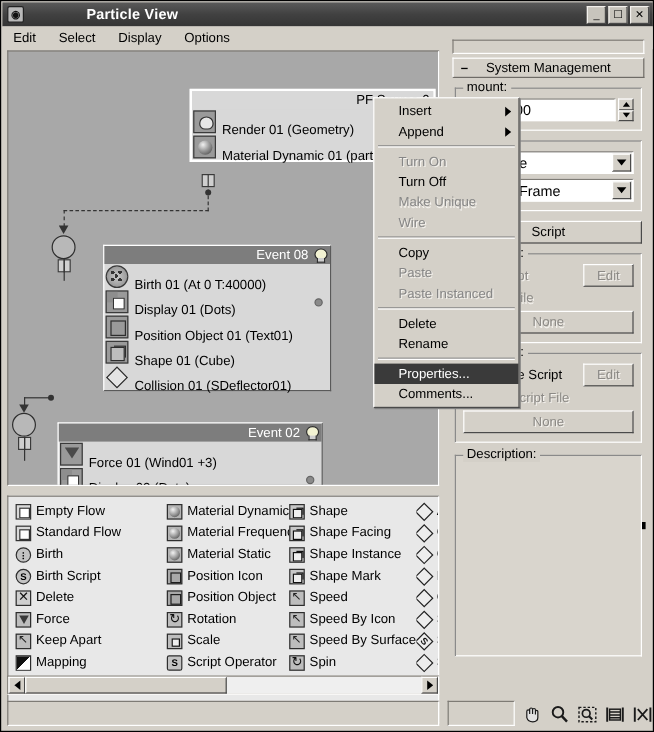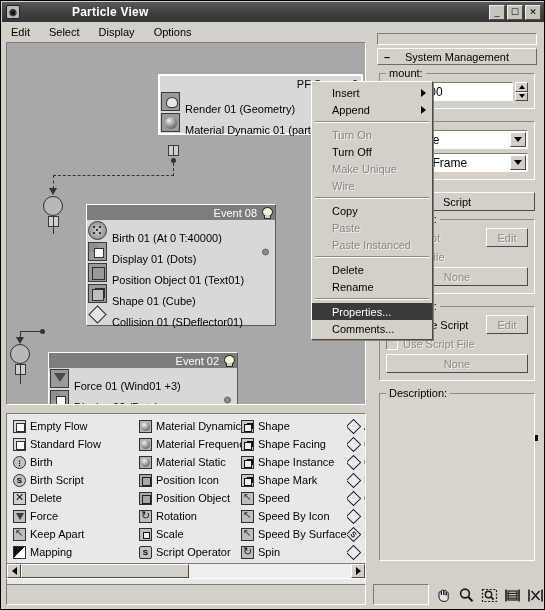--- a/index.html
+++ b/index.html
@@ -255,21 +255,21 @@
     border-top: 1px solid #fff; border-left: 1px solid #fff;
     border-right: 1px solid #6e6b66; border-bottom: 1px solid #6e6b66;
     display: flex; align-items: center; justify-content: center;
     position: relative; font-size: 11px;
   }
   .rollout-hdr .minus {
     position: absolute; left: 6px; top: 50%; transform: translateY(-50%);
     font-size: 11px; font-weight: bold;
   }
   .group {
-    margin: 8px 6px 12px 6px; border: 1px solid #8a8a8a;
+    margin: 8px 6px 0 6px; border: 1px solid #8a8a8a;
     border-right-color: #fff; border-bottom-color: #fff;
     padding: 8px 6px 7px 6px; position: relative;
   }
   .group-title {
     position: absolute; top: -7px; left: 6px; background: #d4d0c8;
     padding: 0 3px; font-size: 11px; color: #000;
   }
   .fld-row { display: flex; align-items: center; margin-bottom: 4px; font-size: 11px; }
   .fld-row:last-child { margin-bottom: 0; }
   .fld-label { white-space: nowrap; margin-right: 4px; }
@@ -422,21 +422,21 @@
         <div class="row">
           <span class="row-ico ico-shape"></span>
           <span class="row-label">Shape 01 (Cube)</span>
         </div>
         <div class="row">
           <span class="row-ico ico-diamond"></span>
           <span class="row-label">Collision 01 (SDeflector01)</span>
         </div>
       </div>
 
-      <div class="node" style="left:40px; top:308px; width:190px;">
+      <div class="node" style="left:40px; top:308px; width:221px;">
         <div class="node-hdr">
           <span>Event 02</span>
           <span class="bulb"></span>
         </div>
         <div class="row">
           <span class="row-ico ico-force"></span>
           <span class="row-label">Force 01 (Wind01 +3)</span>
         </div>
         <div class="row">
           <span class="row-ico ico-display"></span>

